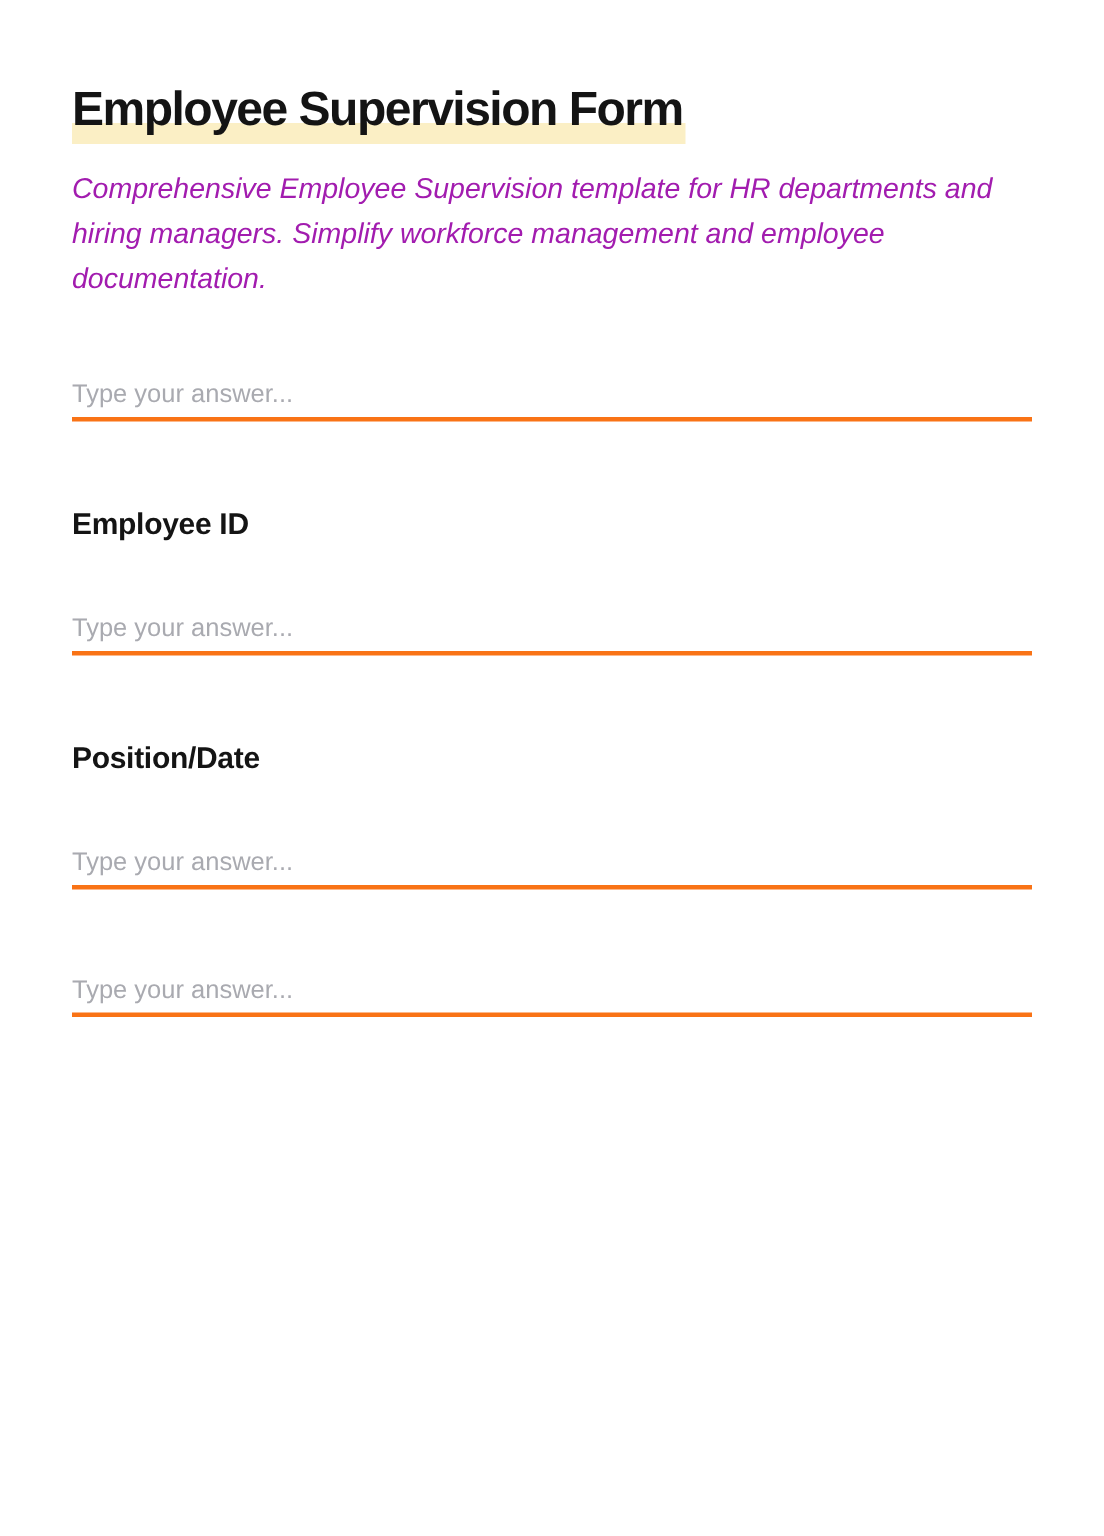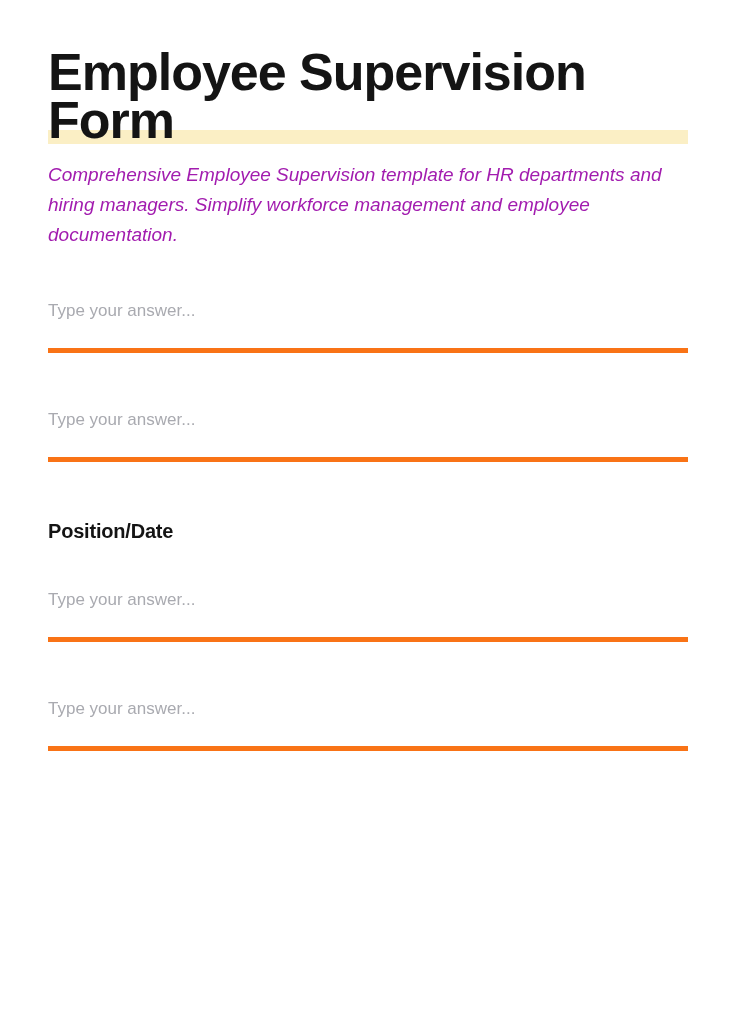--- a/index.html
+++ b/index.html
@@ -12,21 +12,21 @@
   }
   .page {
     width: 736px;
     height: 1024px;
     padding: 48px 48px 0 48px;
   }
 
   
   h1.form-title {
     display: inline-block;
-    font-size: 52px;
+    font-size: 32px;
     line-height: 48px;
     font-weight: 800;
     letter-spacing: -1px;
     color: #141414;
     background-image: linear-gradient(#fbefc5, #fbefc5);
     background-repeat: no-repeat;
     background-size: 100% 14px;
     background-position: 0 bottom;
     padding-right: 2px;
   }
@@ -51,23 +51,23 @@
     font-weight: 700;
     color: #141414;
     letter-spacing: -0.2px;
   }
 
   .text-input {
     display: block;
     width: 100%;
     margin-top: 45px;
     border: none;
-    border-bottom: 5px solid #f97316;
+    border-bottom: 3px solid #f97316;
     border-radius: 0;
-    padding: 0 0 26px 0;
+    padding: 0 0 4px 0;
     font-family: "Liberation Sans", "DejaVu Sans", sans-serif;
     font-size: 17px;
     line-height: 22px;
     color: #333333;
     background: transparent;
     outline: none;
   }
   .text-input::placeholder { color: #a9aab0; opacity: 1; }
 
   .date-row {
@@ -109,20 +109,21 @@
 
   <p class="form-description">Comprehensive Employee Supervision template for HR departments and hiring managers. Simplify workforce management and employee documentation.</p>
 
   
   <div class="field first">
     <input class="text-input" type="text" placeholder="Type your answer..." style="">
   </div>
 
   
   <div class="field">
+    <label class="field-label">Employee ID</label>
     <input class="text-input" type="text" placeholder="Type your answer..." style="">
   </div>
 
   
   <div class="field">
     <label class="field-label">Position/Date</label>
     <input class="text-input" type="text" placeholder="Type your answer..." style="">
   </div>
 
   

